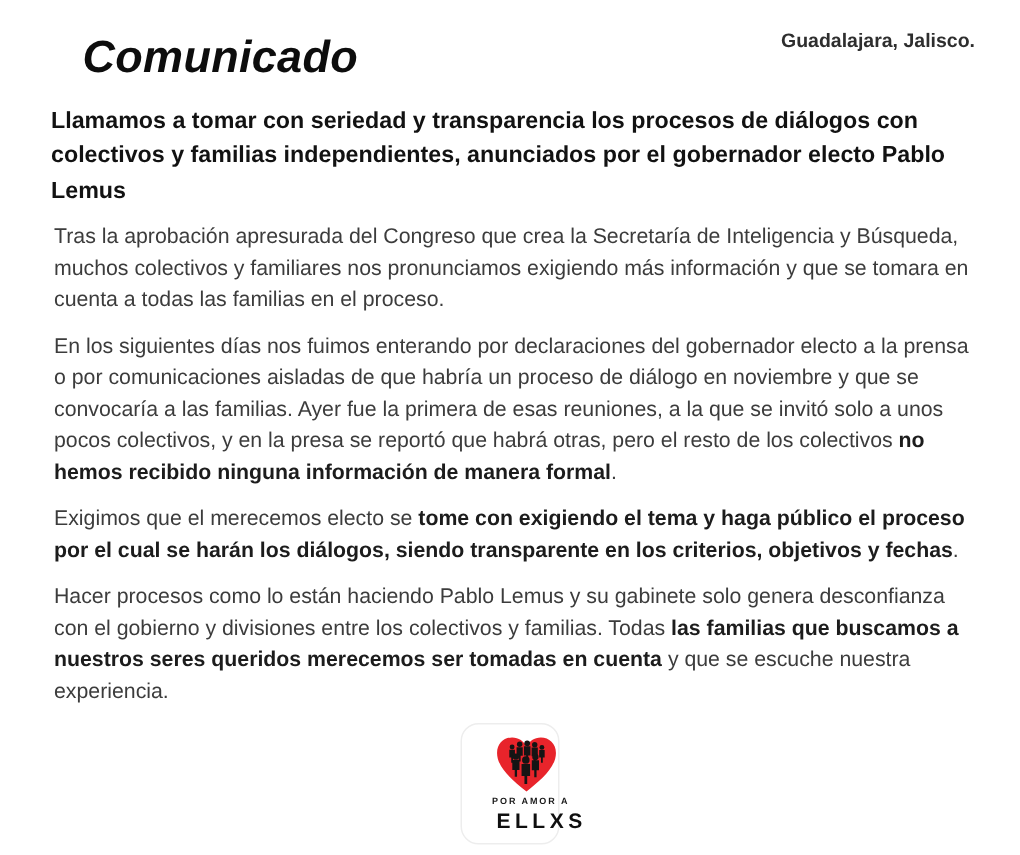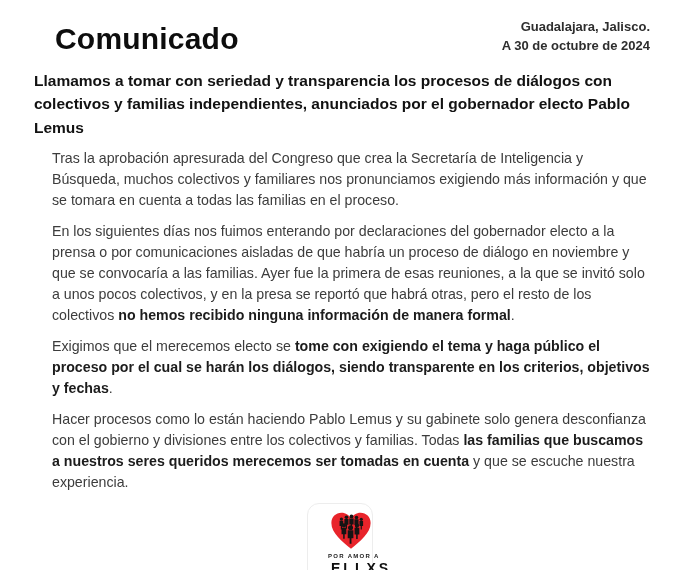--- a/index.html
+++ b/index.html
@@ -16,20 +16,21 @@
     justify-content: space-between;
     align-items: flex-start;
     padding: 13px 30px 0 55px;
   }
   .title {
     font-size: 30px;
     font-weight: 700;
     color: #0d0d0d;
     letter-spacing: 0.2px;
     padding-top: 9px;
+    font-style: italic;
   }
   .dateline {
     text-align: right;
     font-size: 13px;
     line-height: 1.45;
     color: #2e2e2e;
     padding-top: 5px;
     font-weight: bold;
   }
 
@@ -42,21 +43,21 @@
     line-height: 1.5;
     color: #121212;
   }
 
   .body-text {
     margin: 9px 30px 0 36px;
     font-size: 14.2px;
     line-height: 1.48;
     color: #3c3c3c;
   }
-  .body-text p { margin: 0 0 10px 16px; }
+  .body-text p { margin: 0 0 10px 0; }
   .body-text strong { font-weight: 700; color: #1c1c1c; }
 
   .footer { text-align: center; margin-top: 3px; }
   .logo {
     display: inline-block;
     width: 66px;
     background: #ffffff;
     border: 1px solid #ededed;
     border-radius: 12px;
     padding: 5px 20px 7px;
@@ -82,21 +83,20 @@
 </style>
 </head>
 <body>
 
 <div class="page">
 
   <div class="header">
     <div class="title">Comunicado</div>
     <div class="dateline">
       <div>Guadalajara, Jalisco.</div>
-      <div>A 30 de octubre de 2024</div>
     </div>
   </div>
 
   <div class="headline">Llamamos a tomar con seriedad y transparencia los procesos de diálogos con colectivos y familias independientes, anunciados por el gobernador electo Pablo Lemus</div>
 
   <div class="body-text">
       <p><span>Tras la aprobación apresurada del Congreso que crea la Secretaría de Inteligencia y Búsqueda, muchos colectivos y familiares nos pronunciamos exigiendo más información y que se tomara en cuenta a todas las familias en el proceso.</span></p>
       <p><span>En los siguientes días nos fuimos enterando por declaraciones del gobernador electo a la prensa o por comunicaciones aisladas de que habría un proceso de diálogo en noviembre y que se convocaría a las familias. Ayer fue la primera de esas reuniones, a la que se invitó solo a unos pocos colectivos, y en la presa se reportó que habrá otras, pero el resto de los colectivos </span><strong>no hemos recibido ninguna información de manera formal</strong><span>.</span></p>
       <p><span>Exigimos que el merecemos electo se </span><strong>tome con exigiendo el tema y haga público el proceso por el cual se harán los diálogos, siendo transparente en los criterios, objetivos y fechas</strong><span>.</span></p>
       <p><span>Hacer procesos como lo están haciendo Pablo Lemus y su gabinete solo genera desconfianza con el gobierno y divisiones entre los colectivos y familias. Todas </span><strong>las familias que buscamos a nuestros seres queridos merecemos ser tomadas en cuenta</strong><span> y que se escuche nuestra experiencia.</span></p>

